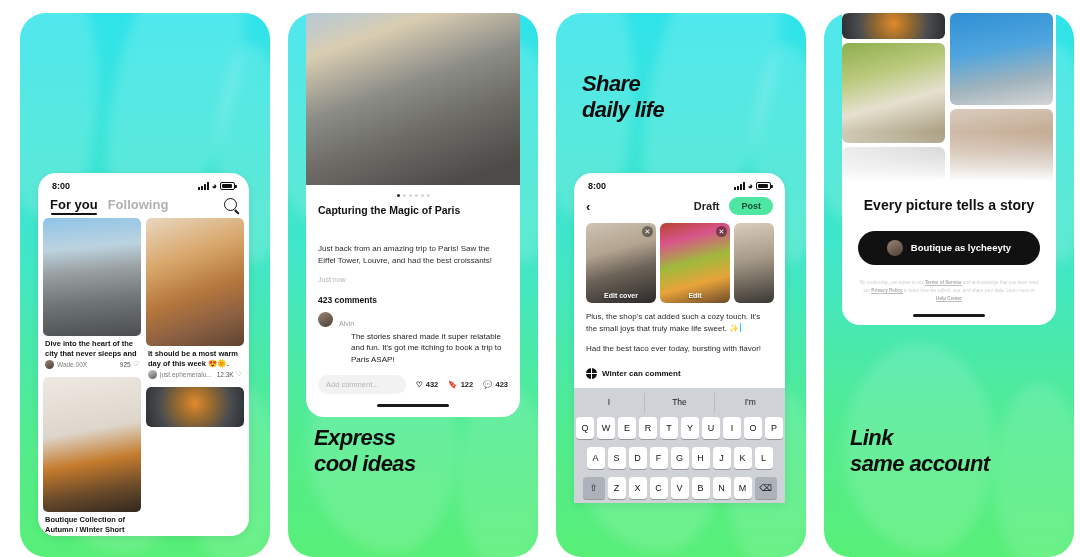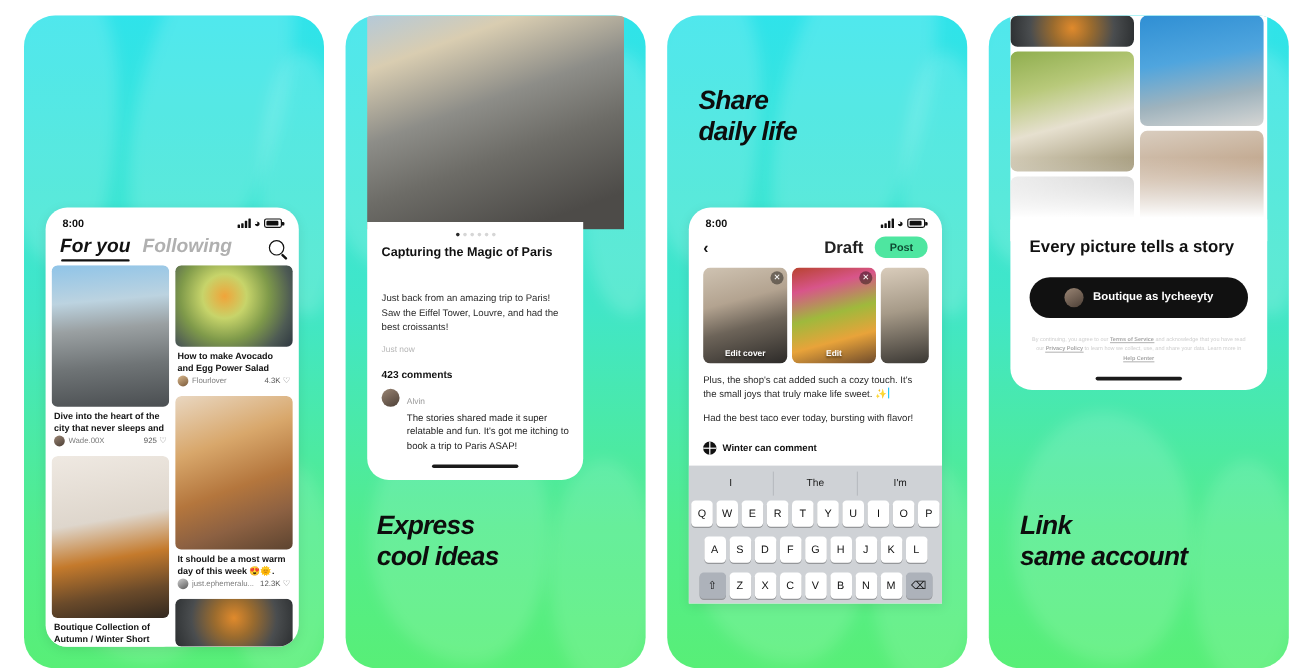--- a/index.html
+++ b/index.html
@@ -81,21 +81,21 @@
   .ic-wifi { font-size: 9px; line-height: 8px; }
   .ic-batt { width:15px;height:8px;border:1px solid #111;border-radius:2px;position:relative;display:inline-block; }
   .ic-batt::after{content:"";position:absolute;right:-2.5px;top:2px;width:1.5px;height:3px;background:#111;border-radius:0 1px 1px 0;}
   .ic-batt i{position:absolute;left:1px;top:1px;bottom:1px;width:10px;background:#111;border-radius:1px;}
 
   
   .feedtabs {
     display:flex; align-items:center; gap:10px;
     padding: 2px 12px 6px 12px;
   }
-  .tab { font-size: 16px; font-weight: 700; color:#111; position:relative;font-style:italic; }
+  .tab { font-size: 13px; font-weight: 700; color:#111; position:relative; }
   .tab.inactive { color:#b0b0b0; font-weight: 600; }
   .tab.active::after {
     content:""; position:absolute; left:1px; right:1px; bottom:-3px; height:2px;
     background:#111; border-radius:2px;
   }
   .search-ic { margin-left:auto; width:13px; height:13px; border:1.6px solid #111; border-radius:50%; position:relative; }
   .search-ic::after{content:"";position:absolute;right:-4px;bottom:-3px;width:6px;height:1.6px;background:#111;transform:rotate(45deg);border-radius:1px;}
 
   
   .masonry { display:flex; gap:5px; padding: 0 5px 0 5px; }
@@ -108,47 +108,47 @@
   .fuser { font-size:6.5px; color:#7d7d7d; white-space:nowrap; overflow:hidden; text-overflow:ellipsis; }
   .flikes { margin-left:auto; font-size:6.5px; color:#555; display:flex; align-items:center; gap:2px; }
   .heart { font-size: 7px; color:#777; }
 
   
   .hero {
     position:absolute; left:18px; top:0; width:214px; height:178px;
     background-size:cover; background-position:center; z-index:4;
   }
   .artcard {
-    position:absolute; left:18px; top:172px; width:180px;
+    position:absolute; left:18px; top:172px; width:214px;
     background:#fff; border-radius:0 0 18px 18px; z-index:5;
     padding: 8px 12px 10px 12px;
   }
   .dots { display:flex; justify-content:center; gap:3px; padding: 1px 0 7px 0; }
   .dot { width:3px;height:3px;border-radius:50%;background:#d6d6d6; }
   .dot.on { background:#2b2b2b; }
   .art-title { font-size:10.5px; font-weight:700; color:#111; line-height:1.3; }
   .art-body { font-size:8px; color:#2c2c2c; line-height:1.5; margin-top:25px; }
   .art-time { font-size:7px; color:#b6b6b6; margin-top:9px; }
   .art-count { font-size:8.5px; font-weight:700; color:#111; margin-top:12px; }
   .comment { display:flex; gap:6px; margin-top:7px; }
   .c-av { width:15px;height:15px;border-radius:50%;flex:0 0 15px;background-size:cover;background-position:center; }
   .c-user { font-size:7px; color:#9a9a9a; }
-  .c-text { font-size:8px; color:#1d1d1d; line-height:1.45; margin-top:1px; }
+  .c-text { font-size:8px; color:#1d1d1d; line-height:1.45; margin-top:1px;margin-left:12px; }
   .actionbar { display:flex; align-items:center; gap:10px; margin-top:10px; }
   .addbox {
     flex:1; background:#f2f2f2; border-radius:11px; padding:5px 8px;
     font-size:7.5px; color:#b3b3b3;
   }
   .act { display:flex; align-items:center; gap:3px; font-size:7.5px; font-weight:700; color:#222; }
   .homebar { width:72px;height:3px;background:#1a1a1a;border-radius:3px;margin:10px auto 0 auto; }
 
   
   .comp-head { display:flex; align-items:center; padding: 2px 12px 8px 12px; }
   .back-ic { font-size:13px; font-weight:700; color:#111; line-height:1; }
-  .draft { margin-left:auto; font-size:14px; font-weight:700; color:#222; }
+  .draft { margin-left:auto; font-size:11px; font-weight:700; color:#222; }
   .postbtn {
     margin-left:10px; background:#4ee6a0; color:#0e4b33;
     font-size:9px; font-weight:700; border-radius:12px; padding:4px 12px;
     border:none;
   }
   .thumbrow { display:flex; gap:4px; padding: 0 0 0 12px; overflow:hidden; }
   .thumb {
     position:relative; width:70px; height:80px; border-radius:6px; flex:0 0 70px;
     background-size:cover; background-position:center; overflow:hidden;
   }
@@ -189,21 +189,21 @@
   .g4col.l { left:0; } .g4col.r { left:108px; }
   .g4img { width:100%; border-radius:6px; background-size:cover; background-position:center; }
   .fade {
     position:absolute; left:0; right:0; bottom:0; height:70px; z-index:5;
     background:linear-gradient(180deg, rgba(255,255,255,0) 0%, #fff 72%);
   }
   .logincard {
     position:absolute; left:18px; top:170px; width:214px; background:#fff;
     border-radius:0 0 18px 18px; z-index:6; padding: 14px 16px 8px 16px;
   }
-  .login-title { font-size:14px; font-weight:700; color:#111; line-height:1.25; }
+  .login-title { font-size:14px; font-weight:700; color:#111; text-align:center; line-height:1.25; }
   .contbtn {
     display:flex; align-items:center; justify-content:center; gap:8px;
     background:#111; color:#fff; border-radius:20px; padding:9px 10px; margin-top:16px;
     font-size:9.5px; font-weight:700; border:none; width:100%;
   }
   .cb-av { width:16px;height:16px;border-radius:50%;background-size:cover;background-position:center;flex:0 0 16px; }
   .legal {
     margin-top:14px; font-size:4.6px; line-height:1.85; color:#cfcfcf; text-align:center;
     filter: blur(0.35px);
   }
@@ -278,32 +278,20 @@
               </span>
             </div>
           </div>
           <div class="fcard">
             <div class="fimg ph-boots" style="height:135px"></div>
             <div class="ftitle">Boutique Collection of Autumn / Winter Short</div>
           </div>
         </div>
         <div class="mcol">
           <div class="fcard">
-            <div class="fimg ph-salad" style="height:68px"></div>
-            <div class="ftitle">How to make Avocado and Egg Power Salad</div>
-            <div class="fmeta">
-              <span class="avatar ph-avatar2"></span>
-              <span class="fuser">Flourlover</span>
-              <span class="flikes">
-                <span>4.3K</span>
-                <span class="heart">♡</span>
-              </span>
-            </div>
-          </div>
-          <div class="fcard">
             <div class="fimg ph-room" style="height:128px"></div>
             <div class="ftitle">It should be a most warm day of this week 😍🌞.</div>
             <div class="fmeta">
               <span class="avatar ph-avatar3"></span>
               <span class="fuser">just.ephemeralu...</span>
               <span class="flikes">
                 <span>12.3K</span>
                 <span class="heart">♡</span>
               </span>
             </div>
@@ -341,20 +329,35 @@
       <div class="art-count">423 comments</div>
 
       <div class="comment">
         <span class="c-av ph-avatar1"></span>
         <span>
           <span class="c-user">Alvin</span>
           <div class="c-text">The stories shared made it super relatable and fun. It's got me itching to book a trip to Paris ASAP!</div>
         </span>
       </div>
 
+      <div class="actionbar">
+        <div class="addbox">Add comment...</div>
+        <div class="act">
+          <span>♡</span>
+          <span>432</span>
+        </div>
+        <div class="act">
+          <span>🔖</span>
+          <span>122</span>
+        </div>
+        <div class="act">
+          <span>💬</span>
+          <span>423</span>
+        </div>
+      </div>
       <div class="homebar"></div>
     </div>
 
     <div class="headline bottom">Express
 cool ideas</div>
   </div>
 
   <div class="panel">
     <div class="blobs">
       <div class="blob b1"></div>

